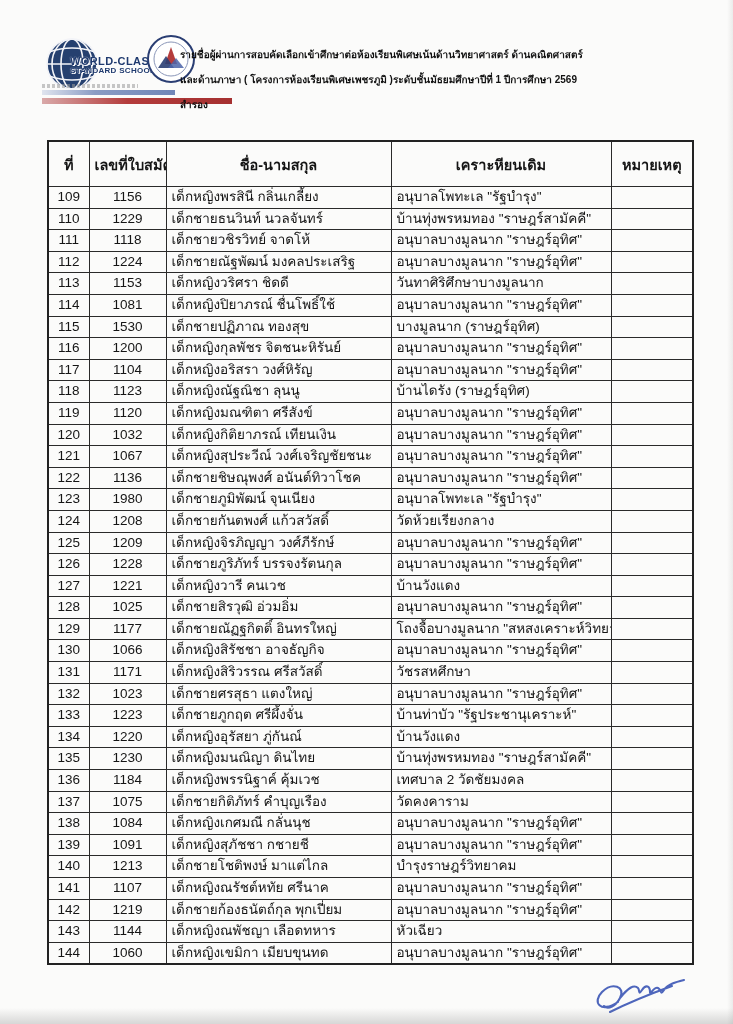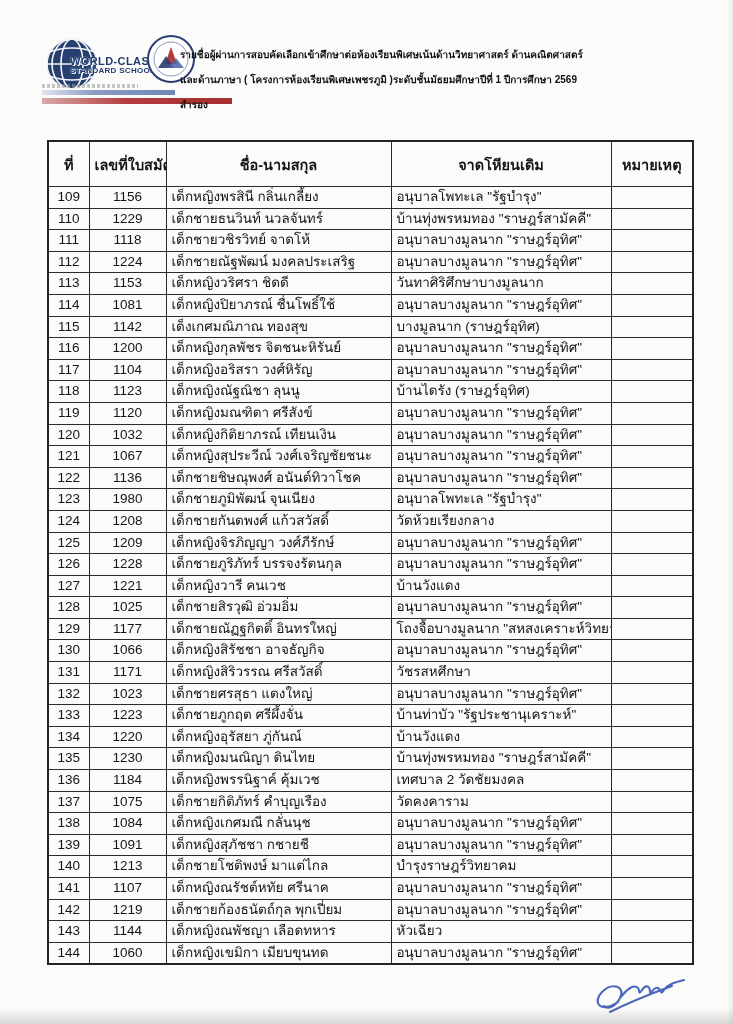--- a/index.html
+++ b/index.html
@@ -115,21 +115,21 @@
         <col class="c-app">
         <col class="c-name">
         <col class="c-school">
         <col class="c-note">
     </colgroup>
     <thead>
       <tr>
         <th>ที่</th>
         <th>เลขที่ใบสมัคร</th>
         <th>ชื่อ-นามสกุล</th>
-        <th>จาดโหียนเดิม</th>
+        <th>เคราะหียนเดิม</th>
         <th>หมายเหตุ</th>
       </tr>
     </thead>
     <tbody>
         <tr>
           <td class="c-center">109</td>
           <td class="c-center">1156</td>
           <td>เด็กหญิงพรสินี กลิ่นเกลี้ยง</td>
           <td>อนุบาลโพทะเล "รัฐบำรุง"</td>
           <td></td>
@@ -164,22 +164,22 @@
         </tr>
         <tr>
           <td class="c-center">114</td>
           <td class="c-center">1081</td>
           <td>เด็กหญิงปิยาภรณ์ ชื่นโพธิ์ใช้</td>
           <td>อนุบาลบางมูลนาก "ราษฎร์อุทิศ"</td>
           <td></td>
         </tr>
         <tr>
           <td class="c-center">115</td>
-          <td class="c-center">1142</td>
-          <td>เด็งเกศมณิภาณ ทองสุข</td>
+          <td class="c-center">1530</td>
+          <td>เด็กชายปฏิภาณ ทองสุข</td>
           <td>บางมูลนาก (ราษฎร์อุทิศ)</td>
           <td></td>
         </tr>
         <tr>
           <td class="c-center">116</td>
           <td class="c-center">1200</td>
           <td>เด็กหญิงกุลพัชร จิตชนะหิรันย์</td>
           <td>อนุบาลบางมูลนาก "ราษฎร์อุทิศ"</td>
           <td></td>
         </tr>

